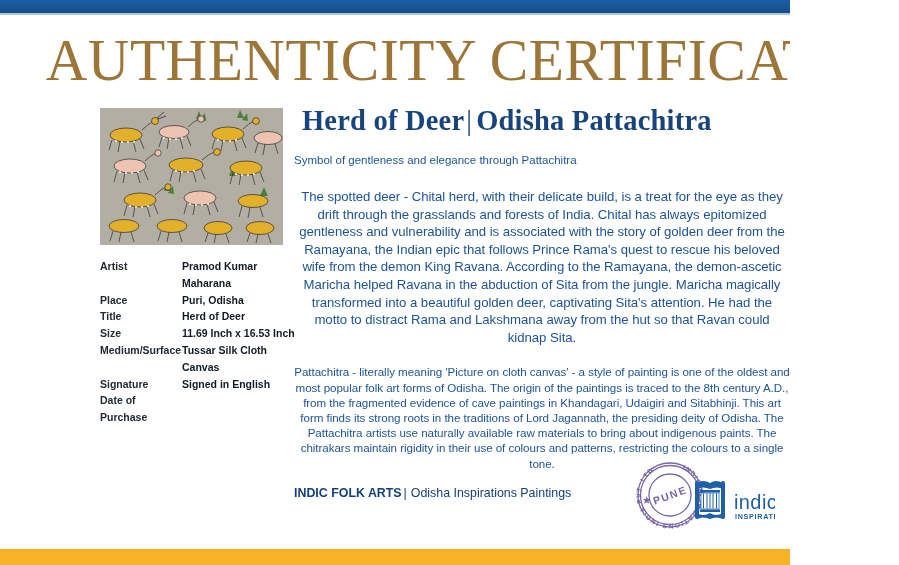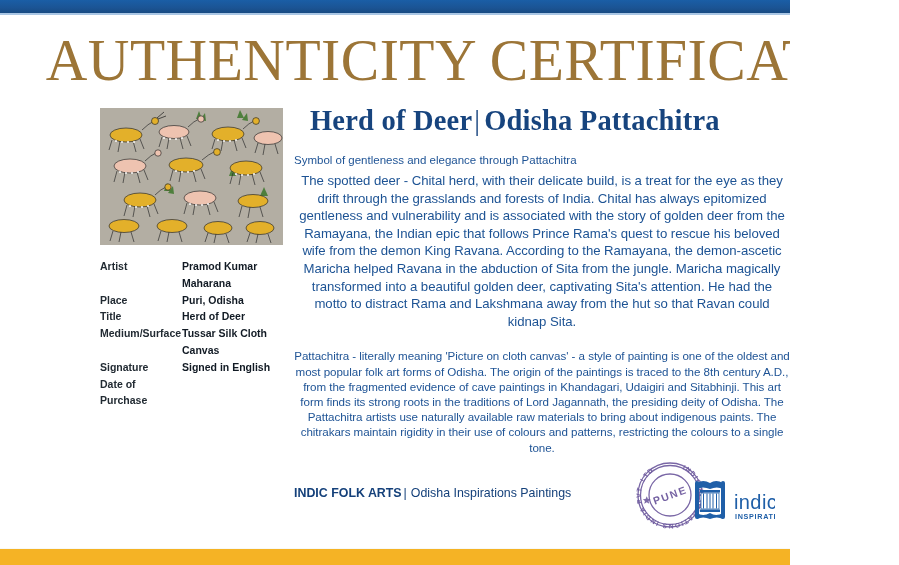--- a/index.html
+++ b/index.html
@@ -112,33 +112,33 @@
     top: 104px;
     width: 496px;
   }
   .work-title {
     font-family: "Liberation Serif", "DejaVu Serif", serif;
     font-weight: 700;
     font-size: 28.5px;
     line-height: 34px;
     color: #17447e;
     letter-spacing: 0.2px;
-    margin: 0 0 14px 16px;
+    margin: 0 0 14px 8px;
     white-space: nowrap;
   }
   .work-title .bar {
     font-weight: 400;
     color: #17447e;
     padding: 0 4px 0 2px;
   }
   .subtitle {
     font-size: 11.5px;
     line-height: 16px;
     color: #1e5395;
-    margin: 0 0 4px 0;
+    margin: 0 0 20px 0;
     font-weight: 400;
   }
   .body-para {
     font-size: 13.2px;
     line-height: 17.6px;
     color: #1d5severity;
     color: #1d5394;
     margin: 0 0 18px 0;
     text-align: center;
     letter-spacing: -0.05px;
@@ -332,20 +332,24 @@
     </div>
     <div class="meta-row">
       <span class="meta-label">Place</span>
       <span class="meta-value">Puri, Odisha</span>
     </div>
     <div class="meta-row">
       <span class="meta-label">Title</span>
       <span class="meta-value">Herd of Deer</span>
     </div>
     <div class="meta-row">
+      <span class="meta-label">Size</span>
+      <span class="meta-value">11.69 Inch x 16.53 Inch</span>
+    </div>
+    <div class="meta-row">
       <span class="meta-label">Medium/Surface</span>
       <span class="meta-value">Tussar Silk Cloth Canvas</span>
     </div>
     <div class="meta-row">
       <span class="meta-label">Signature</span>
       <span class="meta-value">Signed in English</span>
     </div>
     <div class="meta-row">
       <span class="meta-label">Date of Purchase</span>
       <span class="meta-value"></span>

